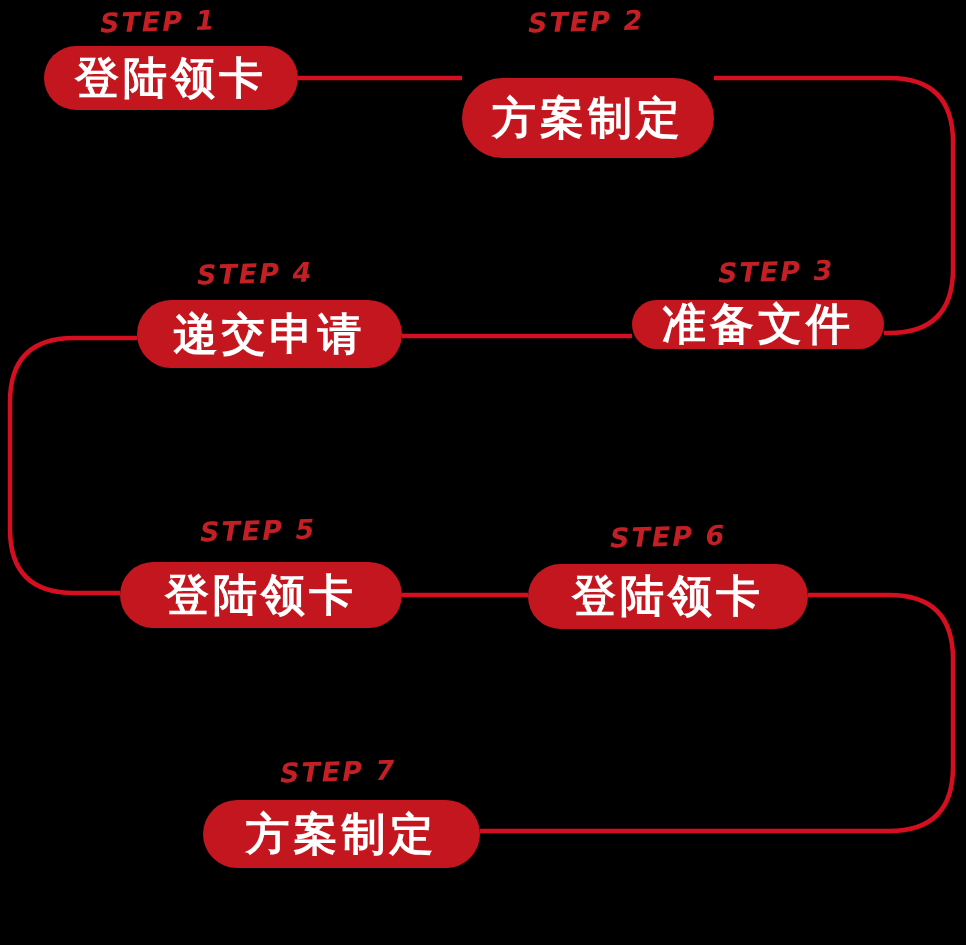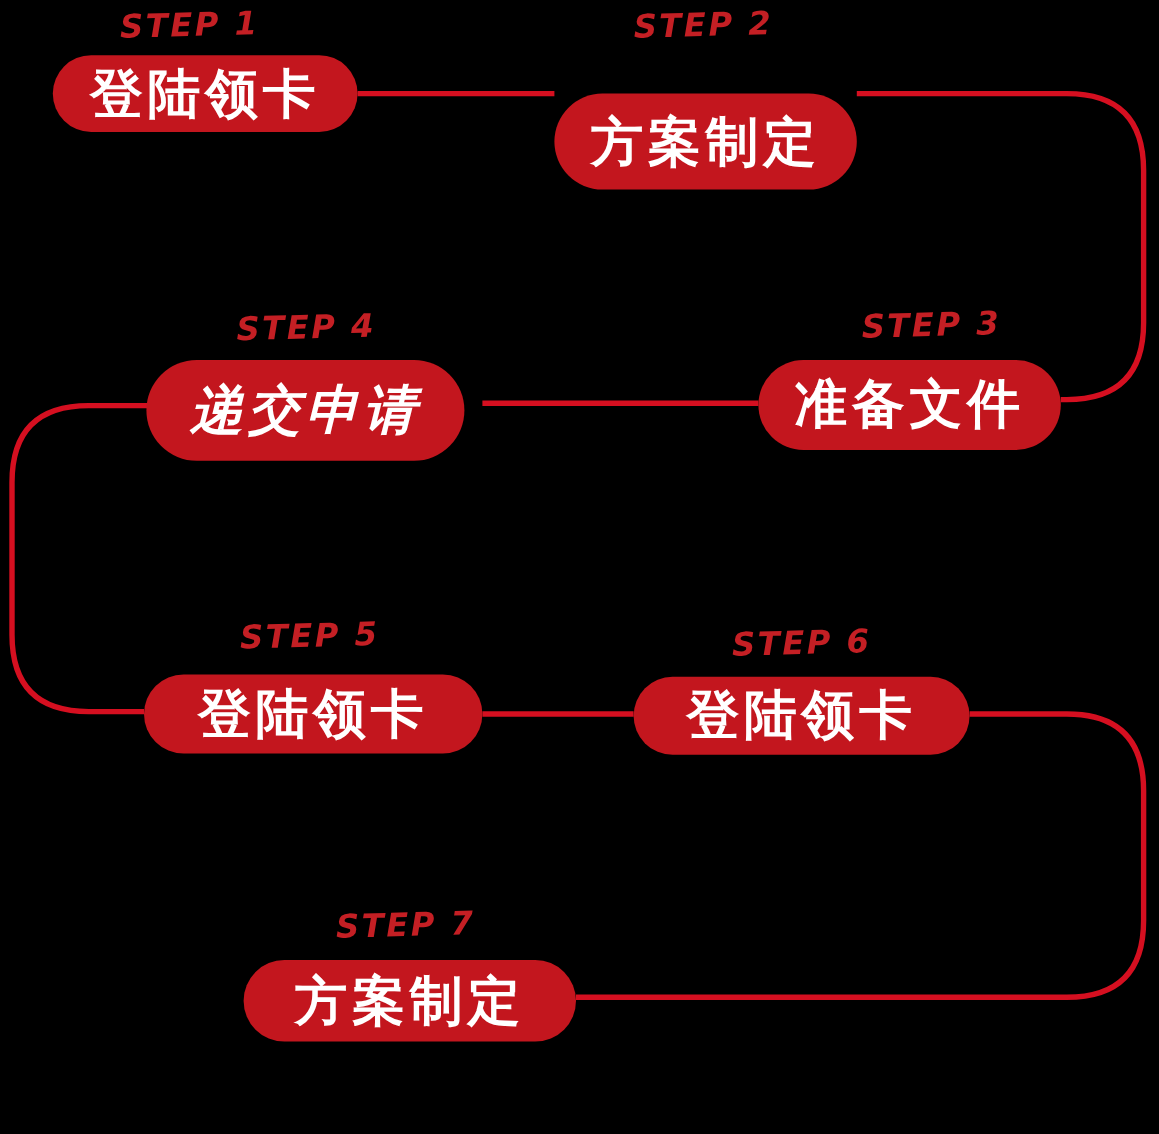--- a/index.html
+++ b/index.html
@@ -47,23 +47,23 @@
     font-size:44px;
     font-weight:700;
     letter-spacing:4px;
     white-space:nowrap;
   }
   .label1{left:100px;top:6px;}
   .pill1{left:44px;top:46px;width:254px;height:64px;}
   .label2{left:528px;top:6px;}
   .pill2{left:462px;top:46px;width:252px;height:80px;margin-top:32px;}
   .label3{left:718px;top:256px;}
-  .pill3{left:632px;top:300px;width:252px;height:75px;text-align:center;}
+  .pill3{left:632px;top:300px;width:252px;height:49px;text-align:center;}
   .label4{left:197px;top:258px;}
-  .pill4{left:122px;top:300px;width:265px;height:84px;font-style:italic;}
+  .pill4{left:137px;top:300px;width:265px;height:68px;}
   .label5{left:200px;top:515px;}
   .pill5{left:120px;top:562px;width:282px;height:66px;}
   .label6{left:610px;top:521px;}
   .pill6{left:528px;top:564px;width:280px;height:65px;}
   .label7{left:280px;top:756px;}
   .pill7{left:203px;top:800px;width:277px;height:68px;}
 </style>
 </head>
 <body>
 

